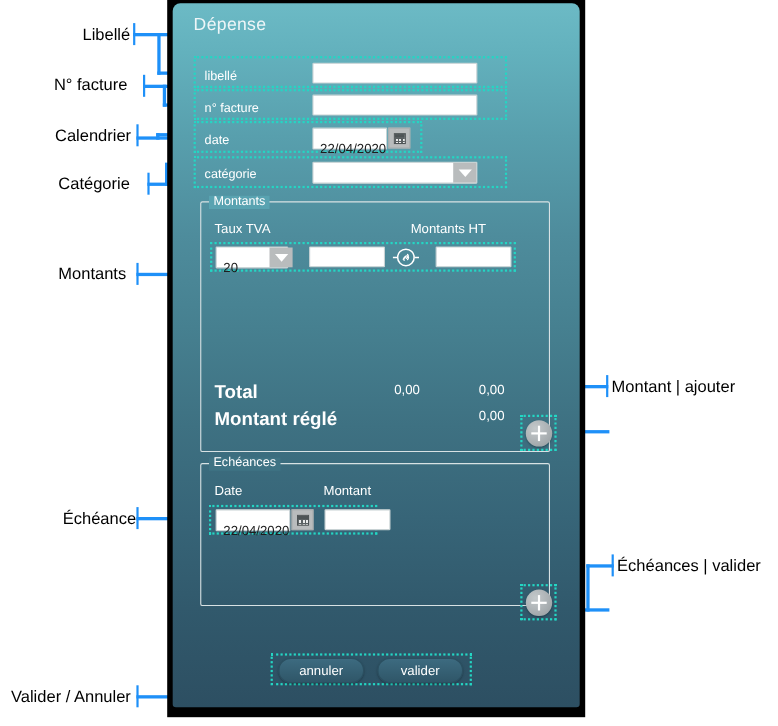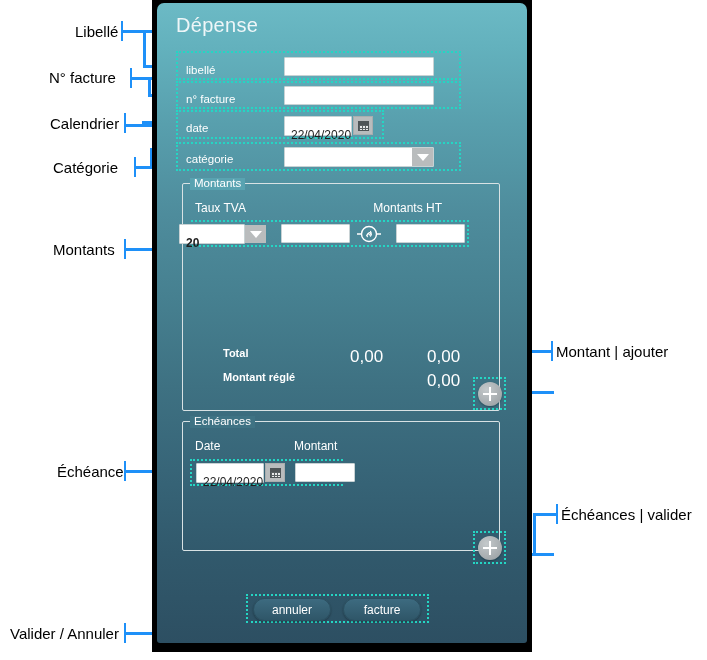--- a/index.html
+++ b/index.html
@@ -69,21 +69,21 @@
         #2d4f62 100%);
     overflow: hidden;
     box-sizing: border-box;
   }
 
   
   #form-title {
     position: absolute;
     left: 19px;
     top: 11px;
-    font-size: 20px;
+    font-size: 16px;
     color: #eef6f8;
     letter-spacing: 0.3px;
   }
   .field-label {
     position: absolute;
     left: 0px;
     font-size: 11.5px;
     color: #ffffff;
     line-height: 1;
   }
@@ -169,32 +169,31 @@
     z-index: -1;
   }
   .col-head {
     position: absolute;
     font-size: 12px;
     color: #ffffff;
     line-height: 1;
   }
   .tot-label {
     position: absolute;
-    font-size: 11px;
+    font-size: 17px;
     color: #ffffff;
     font-weight: bold;
     line-height: 1;
-    margin-left: 28px;
   }
   .tot-val {
     position: absolute;
-    font-size: 17px;
-    color: #ffffff;
-    line-height: 1;
-    text-align: left;
+    font-size: 12px;
+    color: #ffffff;
+    line-height: 1;
+    text-align: center;
   }
 
   
   .link-icon {
     position: absolute;
     width: 24px; height: 24px;
   }
 
   
   .plus-btn {
@@ -312,21 +311,21 @@
     <span class="dd-arrow"></span>
   </div>
 
   <div class="groupbox" style="left:25px; top:180px; width:318px; height:228px;"></div>
   <div class="group-title" style="left:33px; top:175px; background:#59a3b1;">Montants</div>
 
   <div class="col-head" style="left:38px;  top:199px;">Taux TVA</div>
   <div class="col-head" style="left:285px; top:199px; transform:translateX(-100%);">Montants HT</div>
 
   <div class="dotted" style="left:34px; top:217px; width:278px; height:27px;"></div>
-  <div class="txtbox valued" style="left:22px; top:221px; width:66px; height:19px; display:flex; align-items:center;font-weight:bold;">20</div>
+  <div class="txtbox valued" style="left:39px; top:221px; width:66px; height:19px; display:flex; align-items:center;">20</div>
   <div class="dd-btn" style="left:88px; top:222px; width:21px; height:18px;">
     <span class="dd-arrow"></span>
   </div>
   <div class="txtbox" style="left:124px; top:221px; width:69px; height:19px;" title=""></div>
 
   <span class="link-icon" style="left:200px; top:219px;">
     <svg width="24" height="24" viewBox="0 0 24 24">
       <line x1="0" y1="12" x2="4" y2="12" stroke="#ffffff" stroke-width="1.4"></line>
       <line x1="20" y1="12" x2="24" y2="12" stroke="#ffffff" stroke-width="1.4"></line>
       <circle cx="12" cy="12" r="7.5" fill="none" stroke="#ffffff" stroke-width="1.4"></circle>
@@ -358,15 +357,15 @@
   <div class="date-btn" style="left:108px; top:460px; width:20px; height:19px;">
     <span class="cal-glyph"></span>
   </div>
   <div class="txtbox" style="left:138px; top:460px; width:60px; height:19px;" title=""></div>
 
   <div class="dotted" style="left:316px; top:528px; width:33px; height:33px;"></div>
   <div class="plus-btn" style="left:321px; top:533px;" title="plus-icon"></div>
 
   <div class="dotted" style="left:89px; top:591px; width:183px; height:29px;"></div>
   <div class="act-btn" style="left:96px; top:595px; width:78px;">annuler</div>
-  <div class="act-btn" style="left:186px; top:595px; width:78px;">facture</div>
+  <div class="act-btn" style="left:186px; top:595px; width:78px;">valider</div>
 
 </div>
 
 </body></html>

